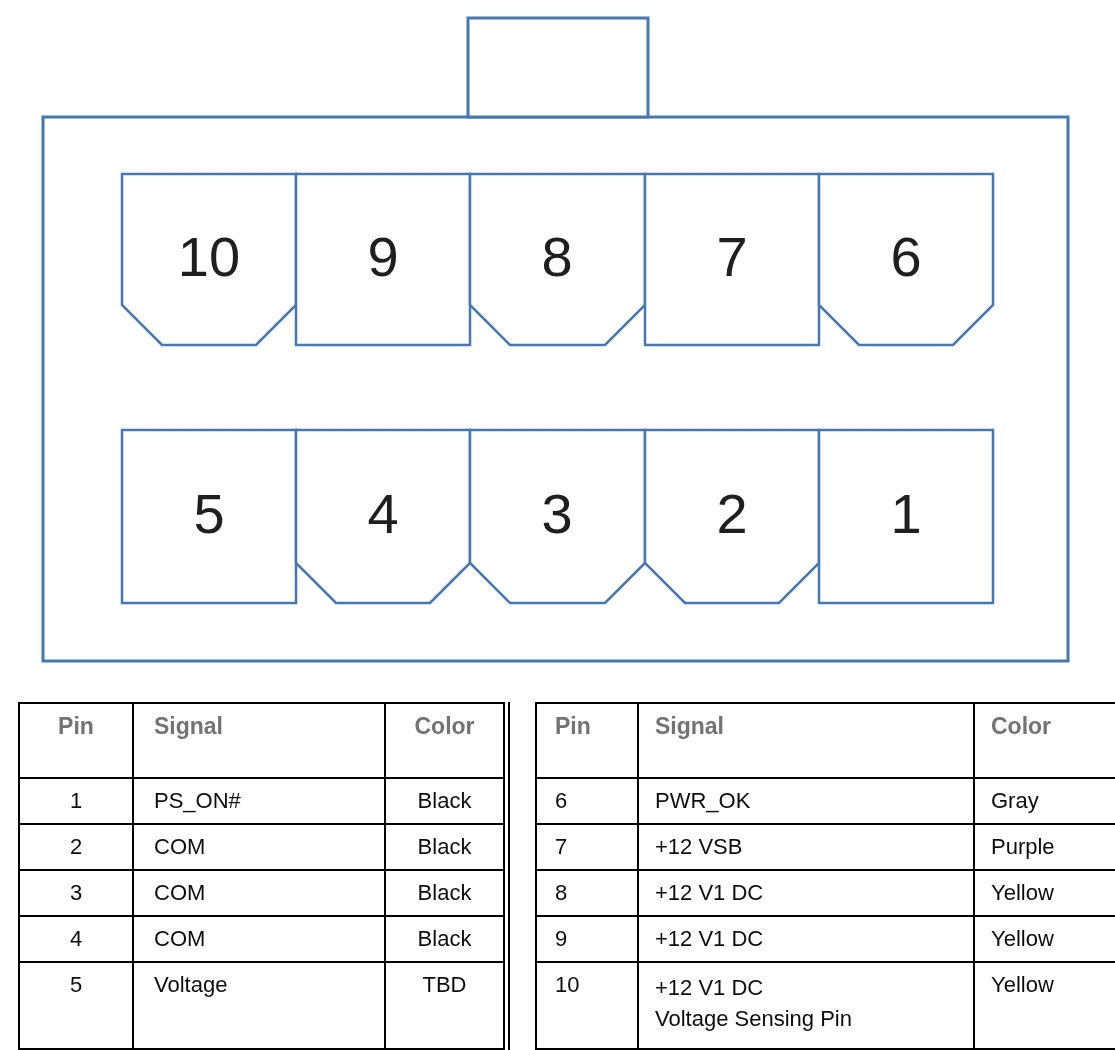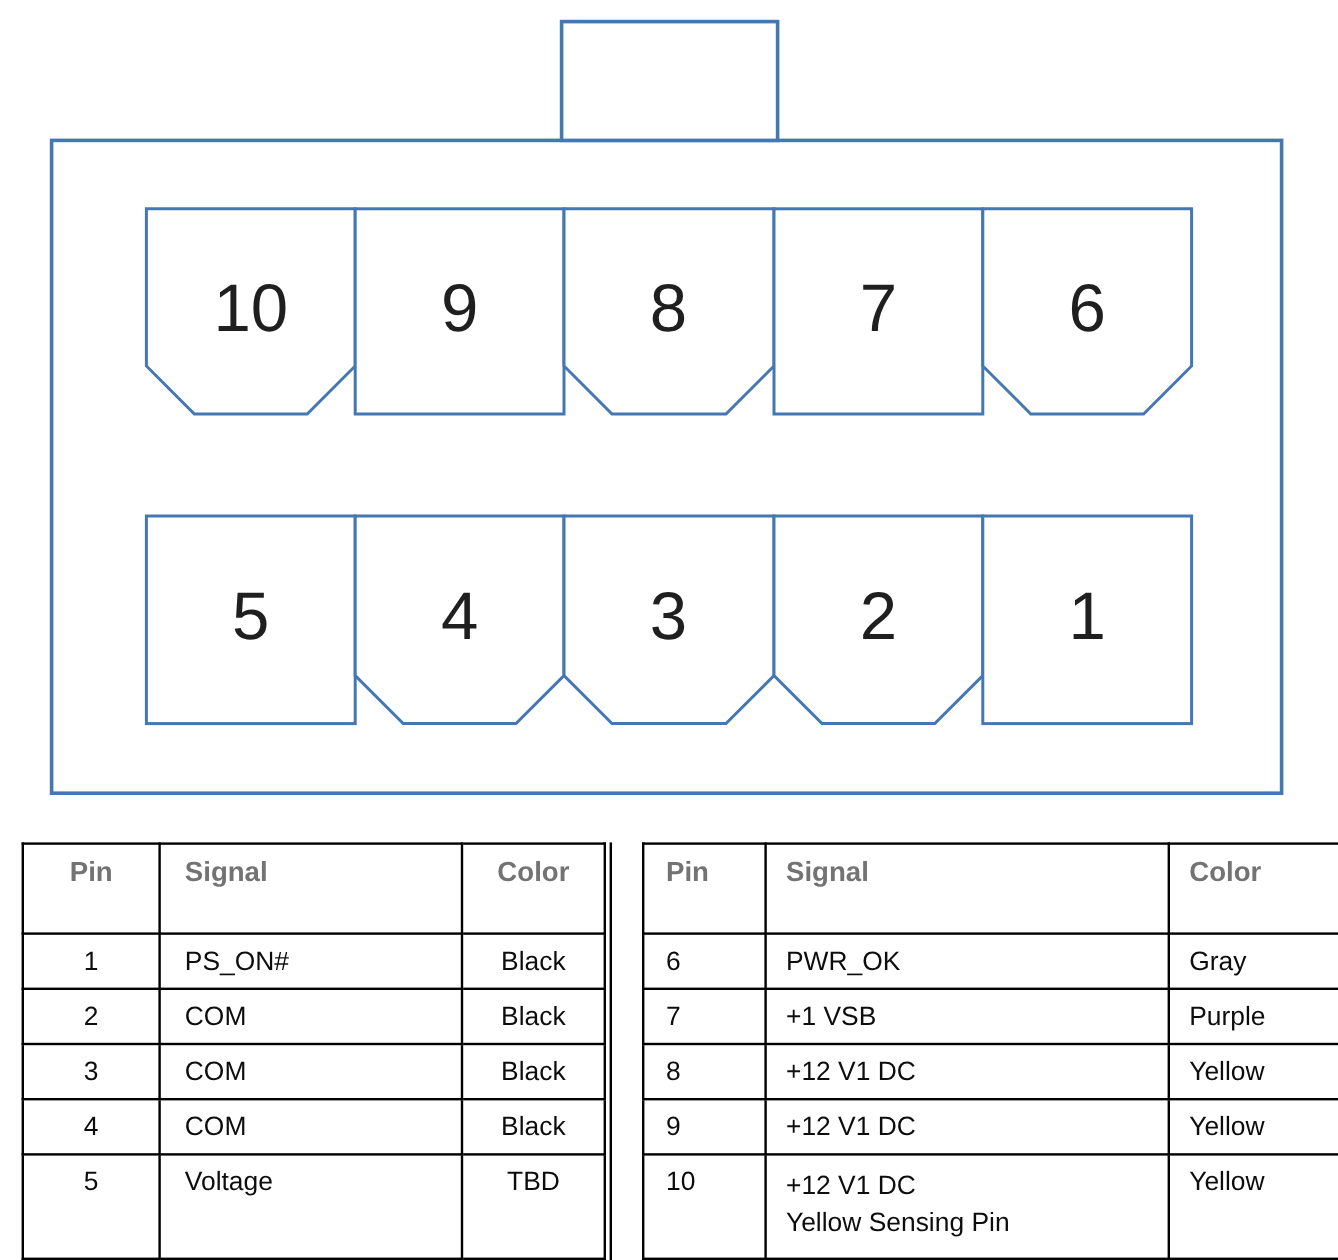--- a/index.html
+++ b/index.html
@@ -120,36 +120,36 @@
       <td class="c-sig">Signal</td>
       <td class="c-col">Color</td>
     </tr>
     <tr class="r">
       <td class="c-pin">6</td>
       <td class="c-sig">PWR_OK</td>
       <td class="c-col">Gray</td>
     </tr>
     <tr class="r">
       <td class="c-pin">7</td>
-      <td class="c-sig">+1 VSB</td>
+      <td class="c-sig">+12 VSB</td>
       <td class="c-col">Purple</td>
     </tr>
     <tr class="r">
       <td class="c-pin">8</td>
       <td class="c-sig">+12 V1 DC</td>
       <td class="c-col">Yellow</td>
     </tr>
     <tr class="r">
       <td class="c-pin">9</td>
       <td class="c-sig">+12 V1 DC</td>
       <td class="c-col">Yellow</td>
     </tr>
     <tr class="tall">
       <td class="c-pin">10</td>
       <td class="c-sig">
         <div class="sig2">+12 V1 DC</div>
-        <div class="sig2">Yellow Sensing Pin</div>
+        <div class="sig2">Voltage Sensing Pin</div>
       </td>
       <td class="c-col">Yellow</td>
     </tr>
   </tbody>
     </table>
 </div>
 
 </body></html>

